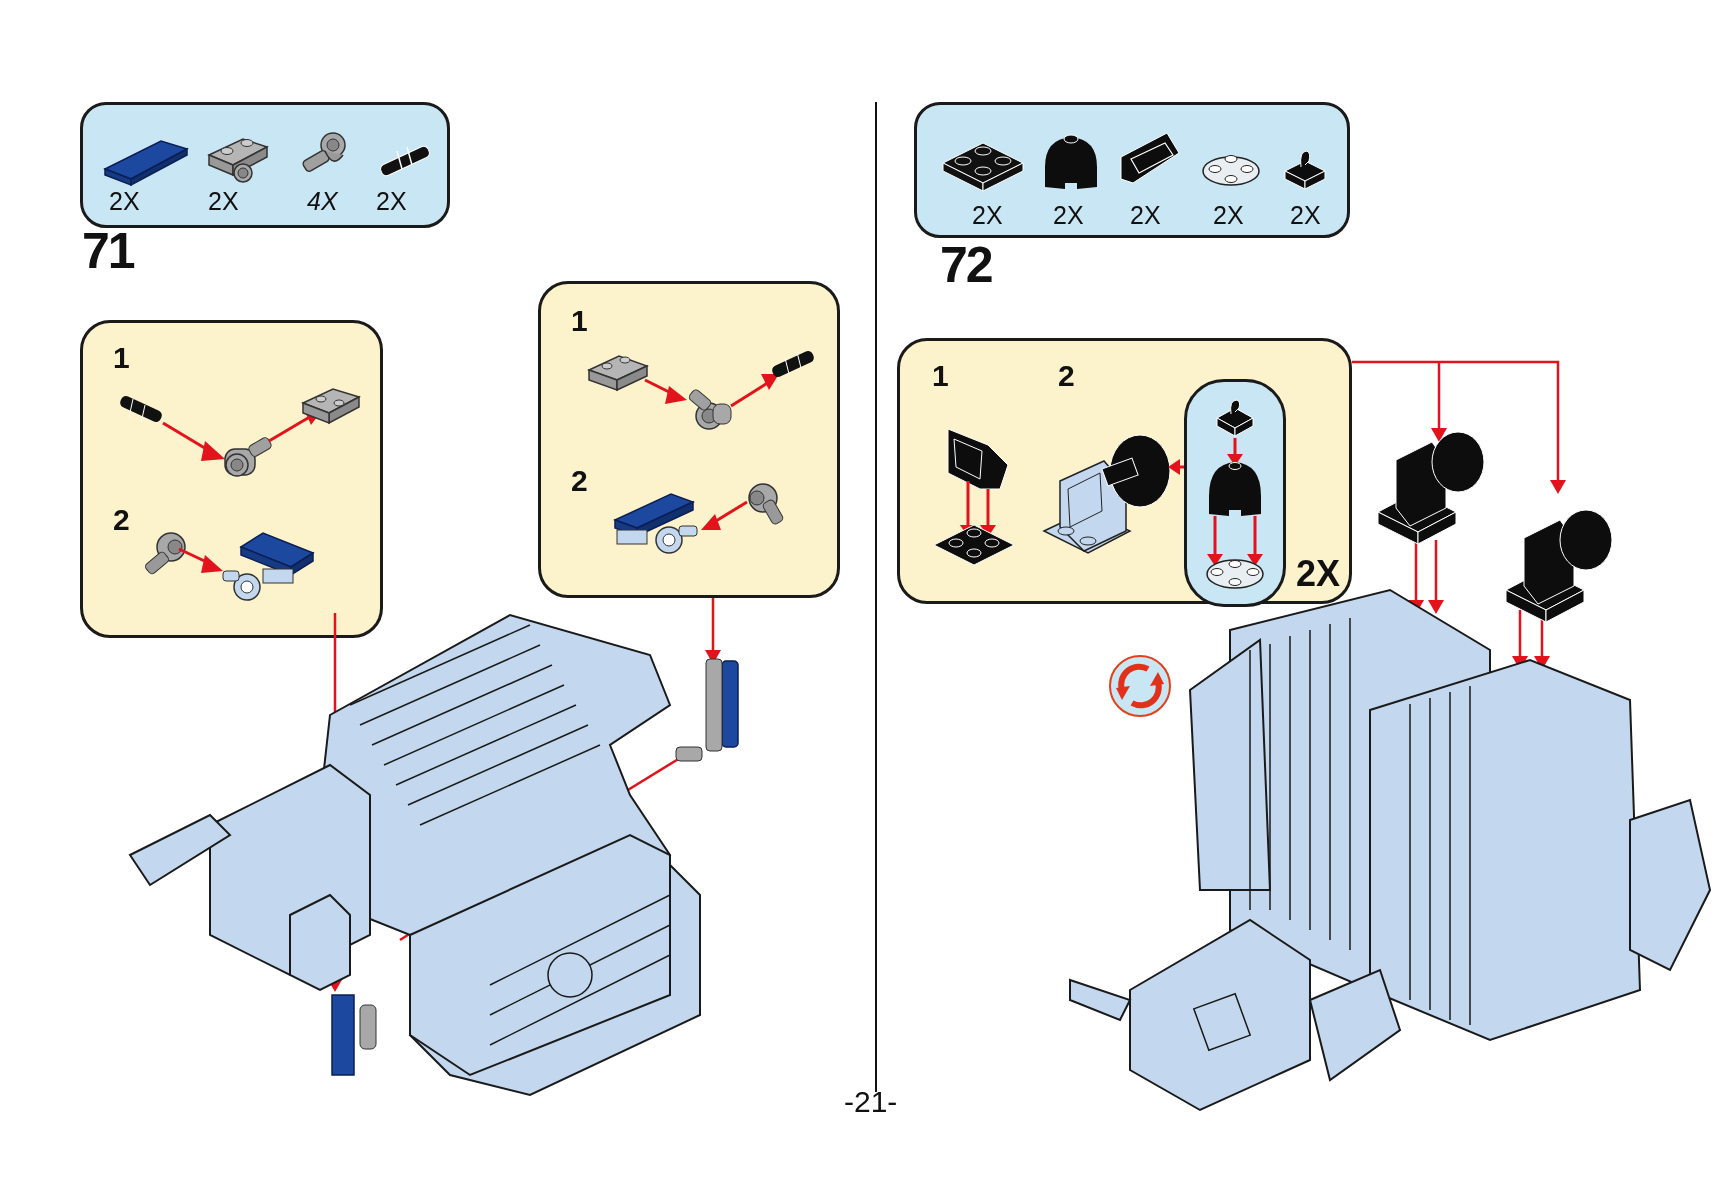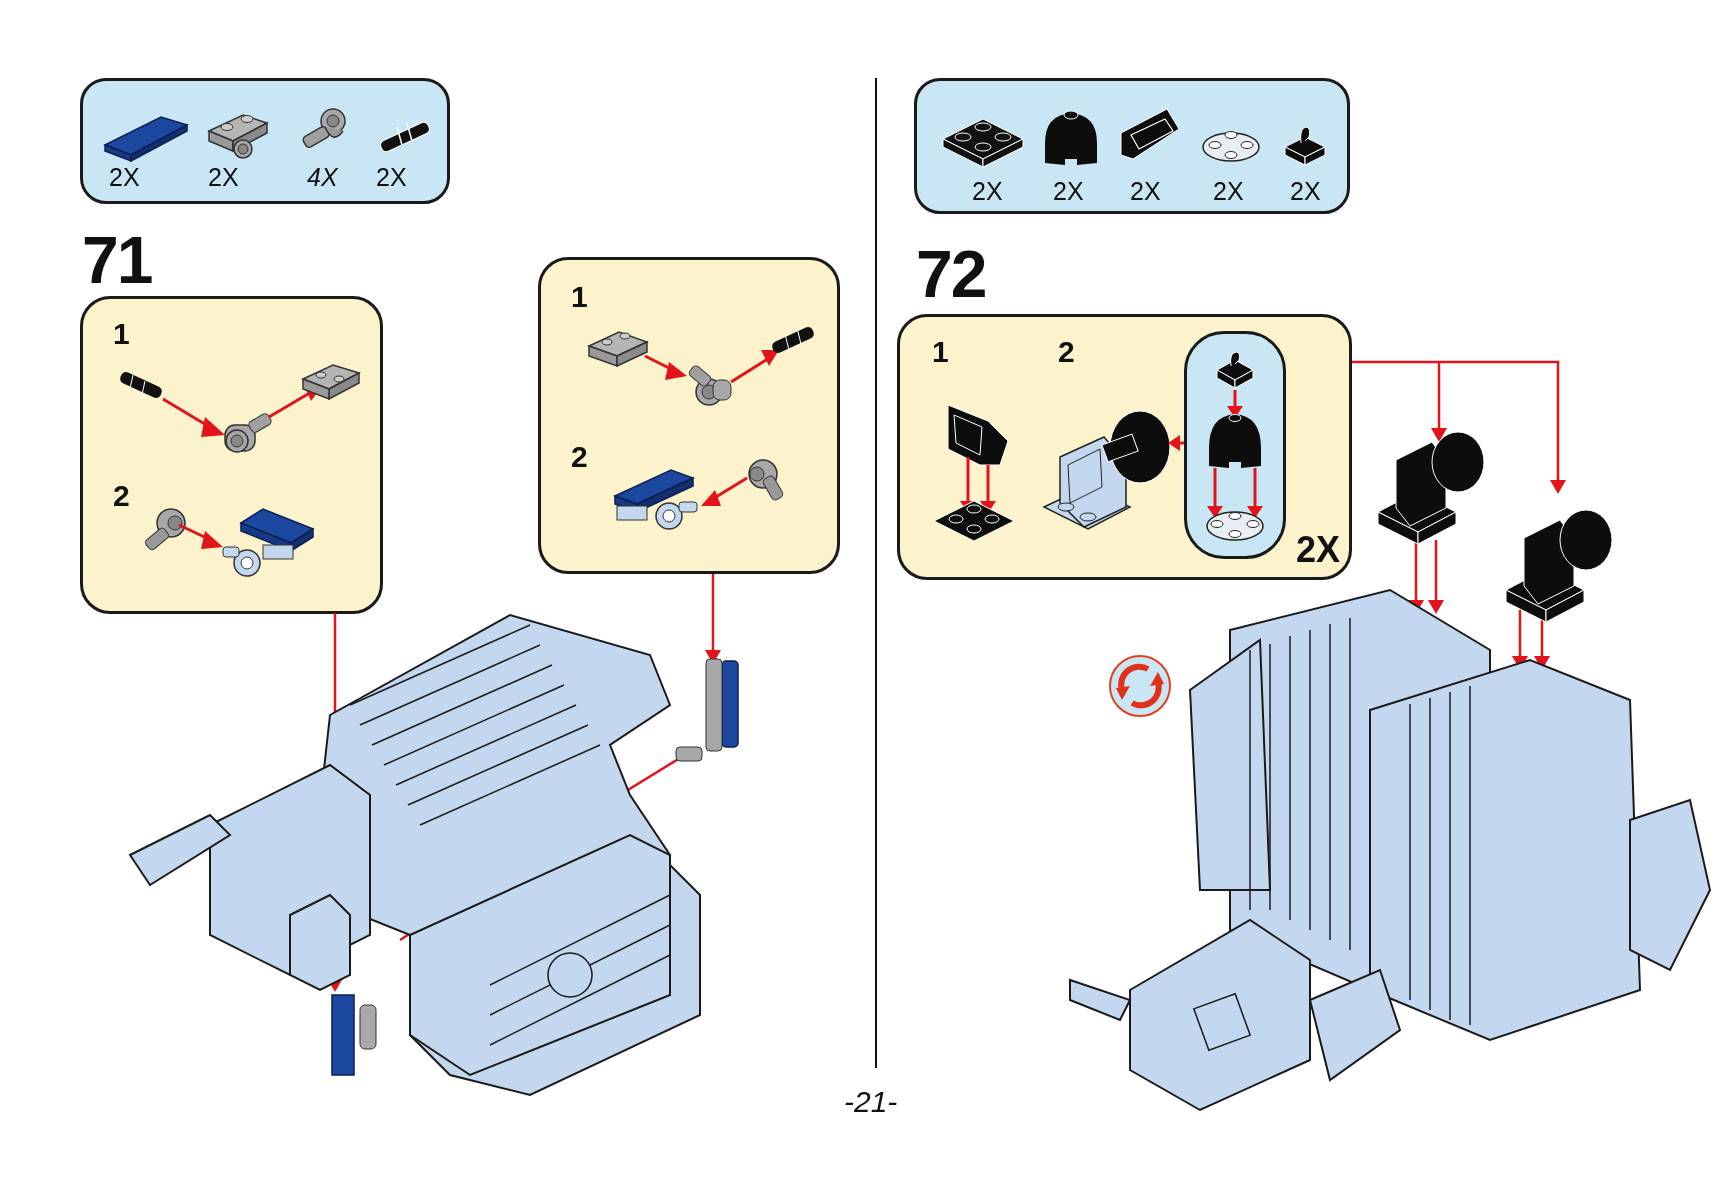--- a/index.html
+++ b/index.html
@@ -1,26 +1,26 @@
 <!DOCTYPE html>
 <html><head>
 <meta charset="utf-8">
 <style>
   html, body { margin:0; padding:0; background:#ffffff; }
   body { width:1732px; height:1181px; position:relative; overflow:hidden;
          font-family:"Liberation Sans", sans-serif; color:#111; }
-  .abs { position:absolute; }
+  .abs { position:absolute;margin-top:24px; }
   .parts-box { background:#c9e6f4; border:3px solid #1a1a1a; border-radius:26px; box-sizing:border-box; }
   .sub-box { background:#fcf2cc; border:3px solid #1a1a1a; border-radius:30px; box-sizing:border-box; }
   .inner-blue { background:#c9e6f4; border:3px solid #1a1a1a; border-radius:40px; box-sizing:border-box; }
   .qty { font-size:25px; color:#111; position:absolute; }
-  .step-num { font-family:"Liberation Sans", sans-serif; font-weight:bold; font-size:66px; letter-spacing:-2px; position:absolute; }
+  .step-num { font-family:"Liberation Sans", sans-serif; font-weight:bold; font-size:50px; letter-spacing:-2px; position:absolute; }
   .sub-num { font-weight:bold; font-size:30px; position:absolute; }
   .divider { background:#111; width:2px; }
-  .page-num { font-size:30px; position:absolute;font-style:italic; }
+  .page-num { font-size:30px; position:absolute; }
   svg { position:absolute; overflow:visible; }
 </style>
 </head>
 <body>
 
 <div class="abs parts-box" style="left:80px; top:78px; width:370px; height:126px;">
 
   <svg style="left:20px; top:30px;" width="90" height="50" viewBox="0 0 90 50">
     <polygon points="2,34 58,6 84,14 28,44" fill="#1d48a0" stroke="#0a1f55" stroke-width="1.5"></polygon>
     <polygon points="2,34 28,44 28,50 2,40" fill="#173a85" stroke="#0a1f55" stroke-width="1.5"></polygon>
@@ -232,21 +232,21 @@
   <span class="qty" style="left:296px; top:96px;">2X</span>
   <svg style="left:366px; top:40px;" width="44" height="46" viewBox="0 0 44 46">
     <polygon points="2,26 22,16 42,26 22,36" fill="#0d0d0d" stroke="#fff"></polygon>
     <polygon points="2,26 22,36 22,44 2,34" fill="#0d0d0d" stroke="#fff"></polygon>
     <polygon points="22,36 42,26 42,34 22,44" fill="#0d0d0d" stroke="#fff"></polygon>
     <path d="M18,22 Q16,6 24,6 Q28,8 26,16 L22,20" fill="#0d0d0d" stroke="#fff"></path>
   </svg>
   <span class="qty" style="left:373px; top:96px;">2X</span>
 </div>
 
-<div class="step-num" style="left:916px; top:236px;">72</div>
+<div class="step-num" style="left:940px; top:236px;">72</div>
 
 <div class="abs sub-box" style="left:897px; top:314px; width:455px; height:266px;">
   <span class="sub-num" style="left:32px; top:18px;">1</span>
   <span class="sub-num" style="left:158px; top:18px;">2</span>
   <svg style="left:28px; top:80px;" width="100" height="150" viewBox="0 0 100 150">
     <polygon points="20,8 60,24 80,44 72,68 52,68 20,52" fill="#0d0d0d" stroke="#fff" stroke-width="1"></polygon>
     <polygon points="26,18 54,30 52,58 28,46" fill="#0d0d0d" stroke="#fff" stroke-width="1"></polygon>
     <line x1="40" y1="60" x2="40" y2="106" stroke="#e2131b" stroke-width="3"></line>
     <polygon points="32,104 48,104 40,116" fill="#e2131b"></polygon>
     <line x1="60" y1="68" x2="60" y2="106" stroke="#e2131b" stroke-width="3"></line>

